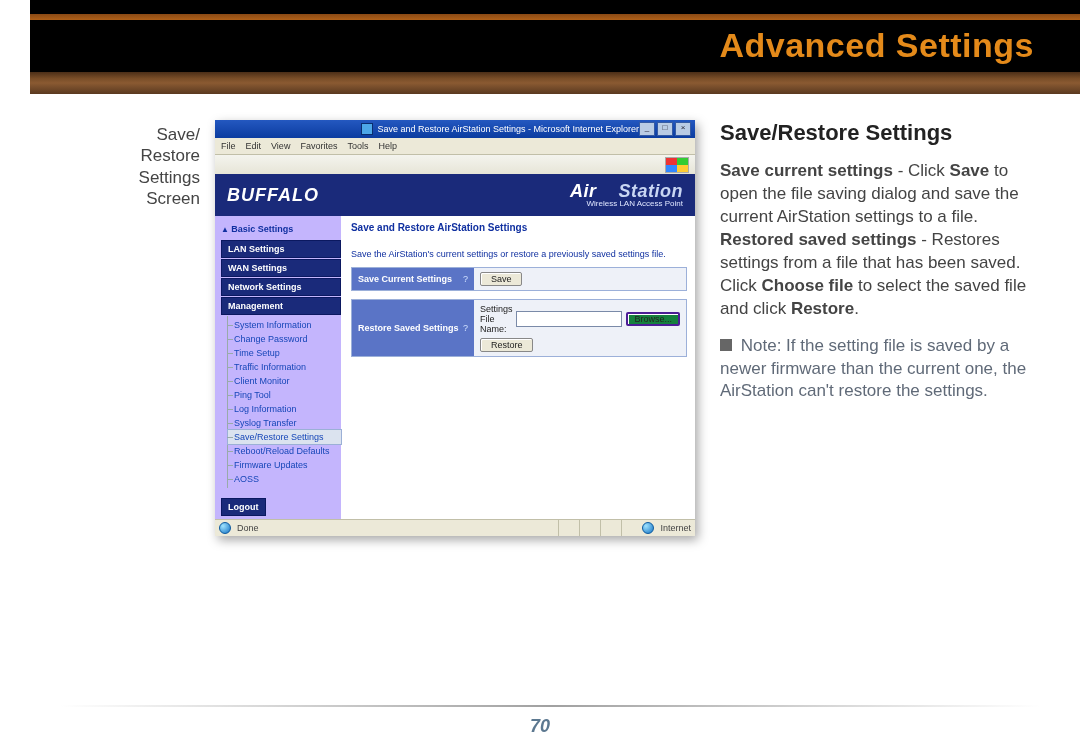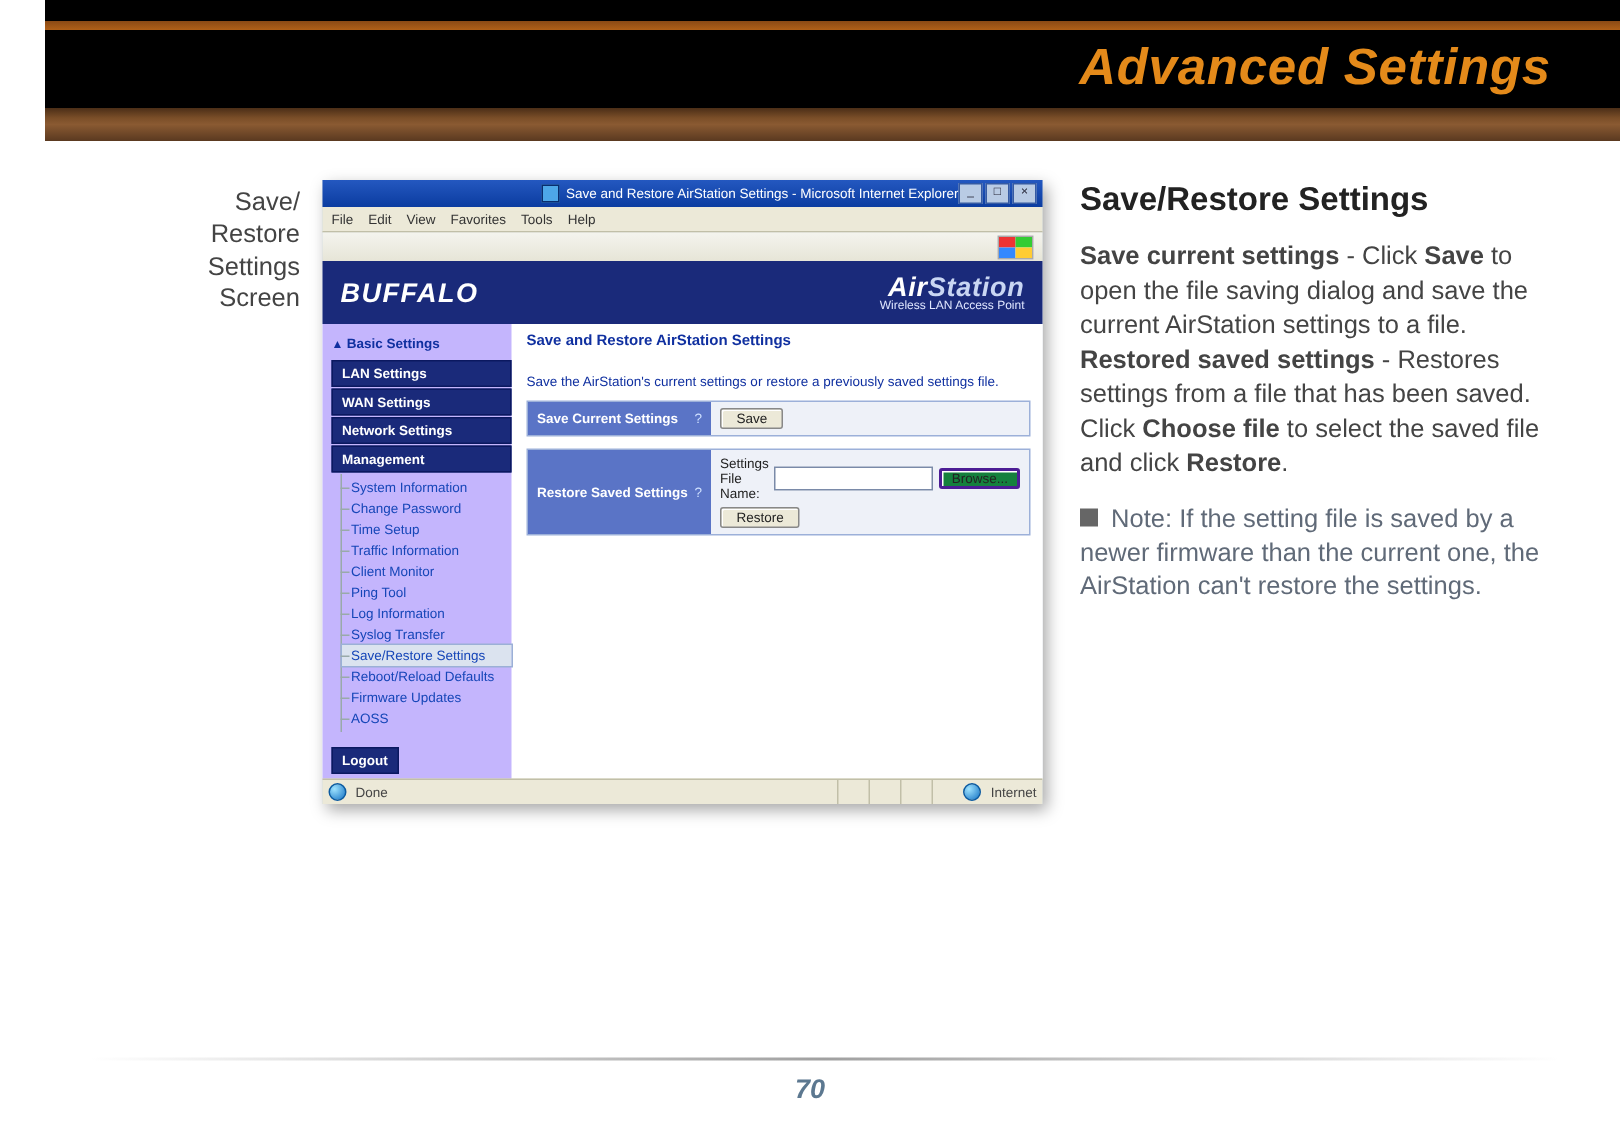--- a/index.html
+++ b/index.html
@@ -12,21 +12,21 @@
     position: relative;
     overflow: hidden;
   }
 
   
   .top-bar { position: absolute; top: 0; left: 0; right: 0; height: 14px; background: #000; }
   .orange-strip { position: absolute; top: 14px; left: 0; right: 0; height: 6px; background: linear-gradient(#8a4a15, #b06018); }
   .title-area { position: absolute; top: 20px; left: 0; right: 0; height: 52px; background: #000; }
   .title-area .title {
     position: absolute; right: 46px; top: 6px;
-    font-size: 34px; font-style: italic; font-weight: bold;
+    font-size: 34px; font-weight: bold;
     color: #e48a1a; font-family: "Arial", sans-serif;
     letter-spacing: 0.5px;
   }
   .brown-strip { position: absolute; top: 72px; left: 0; right: 0; height: 22px;
     background: linear-gradient(#4b2e17, #7a4e28 30%, #8a5a32 50%, #5a3920); }
   .left-white-strip { position: absolute; top: 0; left: 0; width: 30px; height: 94px; background:#fff; }
 
   .side-caption {
     position: absolute; top: 124px; width: 200px; text-align: right;
     left: 0px; font-size: 17px; color: #444; line-height: 1.25;
@@ -67,21 +67,21 @@
   .winflag { width:22px; height:14px; background:#fff; border:1px solid #aaa; display:grid; grid-template-columns:1fr 1fr; grid-template-rows:1fr 1fr;}
   .winflag div:nth-child(1){background:#e33;} .winflag div:nth-child(2){background:#3c3;}
   .winflag div:nth-child(3){background:#38f;} .winflag div:nth-child(4){background:#fc3;}
 
   .shot-content { position:absolute; top:54px; left:0; right:0; bottom:16px; background:#fff; display:flex; flex-direction:column; }
   .shot-header { height:42px; background:#1a2a7a; color:#fff; display:flex; align-items:center; justify-content:space-between; padding:0 12px; }
   .buffalo-logo { font-family: "Arial Black", Arial, sans-serif; font-style:italic; font-weight:900; font-size:18px; letter-spacing:1px; color:#fff;text-align:right; }
   .airstation { text-align:right; line-height:1; }
   .airstation .big { font-style:italic; font-weight:900; font-size:18px; letter-spacing:0.5px; }
   .airstation .big .air { color:#fff; }
-  .airstation .big .station { color:#c9d6f3; }
+  .airstation .big .station { color:#c9d6f3;margin-left:22px; }
   .airstation .sub { font-size:8px; color:#dfe6ff; }
 
   .shot-body { flex:1; display:flex; background:#fff; }
   .shot-nav { width:120px; background:#c4b5fd; padding:6px 0 0 6px; }
   .shot-nav .crumb { color:#1030a0; font-weight:bold; font-size:9px; margin:2px 0 6px 0; }
   .shot-nav .crumb::before { content:"▲ "; font-size:8px; }
   .nav-pill { background:#1a2a7a; color:#fff; font-weight:bold; font-size:9px; padding:3px 6px; margin:1px 0; border:1px solid #0b1860;}
   .nav-sub { margin-left:6px; border-left:1px solid #9aa; padding:2px 0 2px 0; }
   .nav-sub a { display:block; color:#1646b8; font-size:9px; padding:2px 0 2px 6px; text-decoration:none; position:relative; }
   .nav-sub a::before { content:""; position:absolute; left:-1px; top:50%; width:6px; border-top:1px solid #9aa; }

